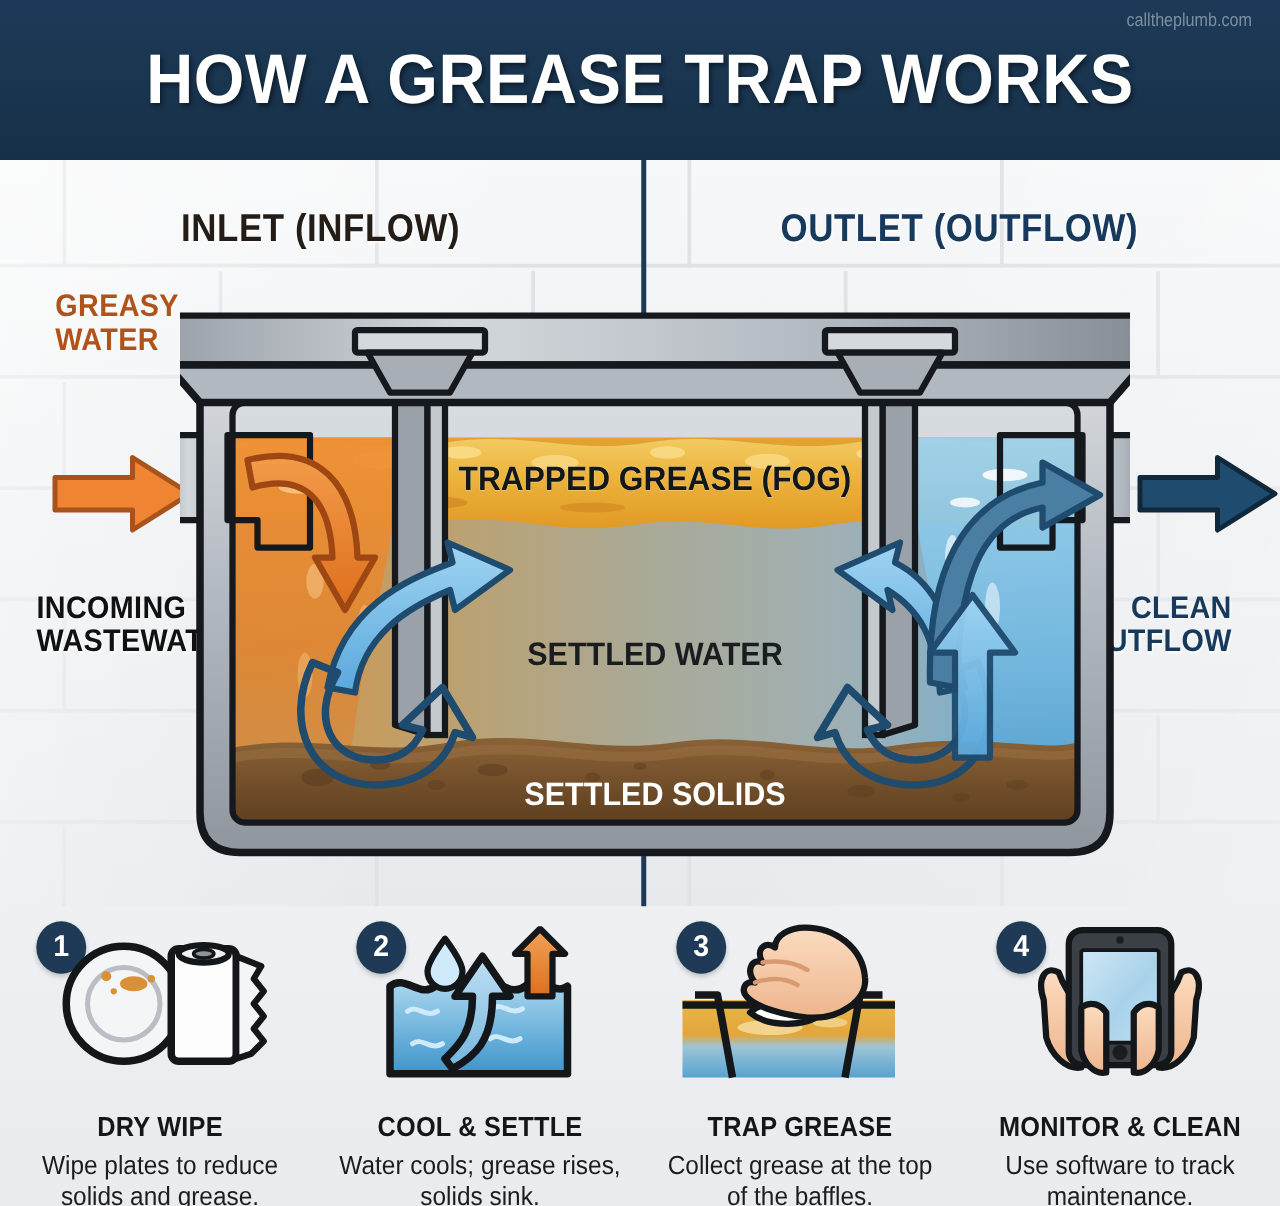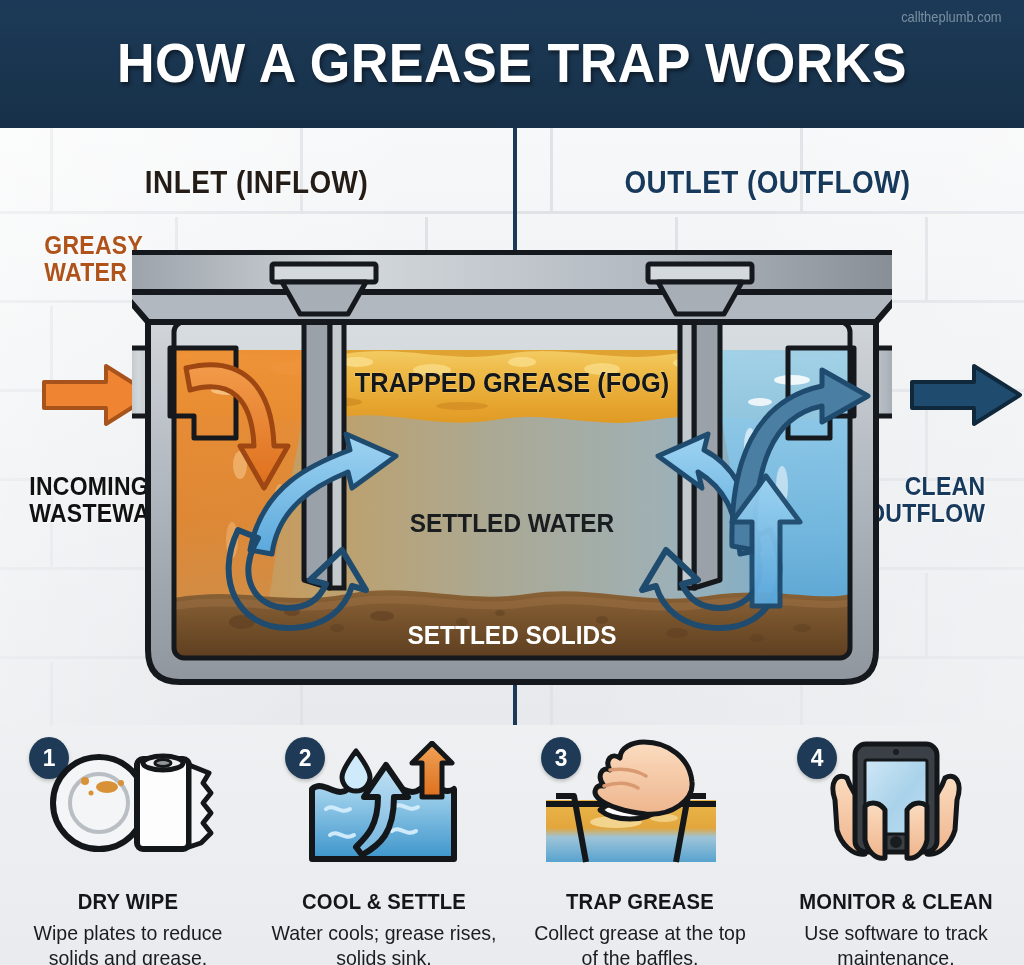--- a/index.html
+++ b/index.html
@@ -78,21 +78,21 @@
     text-shadow:1px 1px 2px rgba(255,255,255,.85);
   }
   #greasy-water-label{ left:40px; top:232px; color:#b0531a; }
   #incoming-label{ left:22px; top:473px; color:#111111; }
   #clean-outflow-label{ right:34px; top:473px; color:#17395c; text-align:right; }
 
   
   .big-arrow{ position:absolute; }
 
   
-  .tank-wrap{ position:absolute; left:132px; top:250px; width:760px; height:462px; }
+  .tank-wrap{ position:absolute; left:144px; top:250px; width:760px; height:462px; }
 
   
   .steps{
     position:absolute; left:0; top:725px; width:1024px; height:240px;
     background:linear-gradient(180deg,#eef0f2 0%,#e9ebee 100%);
     display:flex;
   }
   .step{ position:relative; width:256px; height:240px; }
   .step-badge{
     position:absolute; left:28px; top:12px; width:42px; height:42px;

